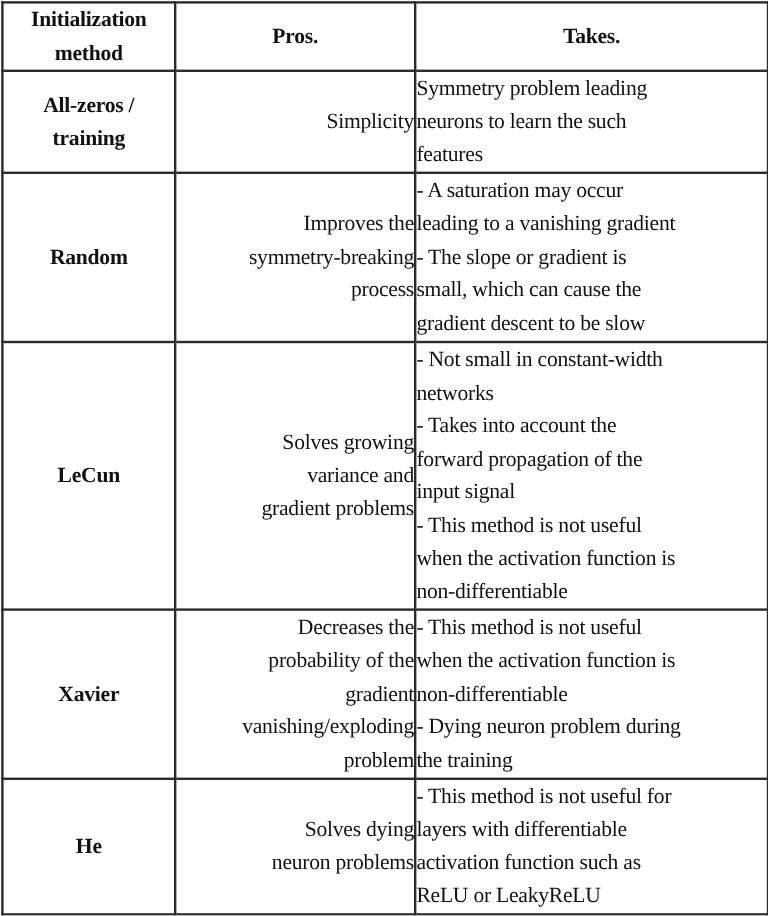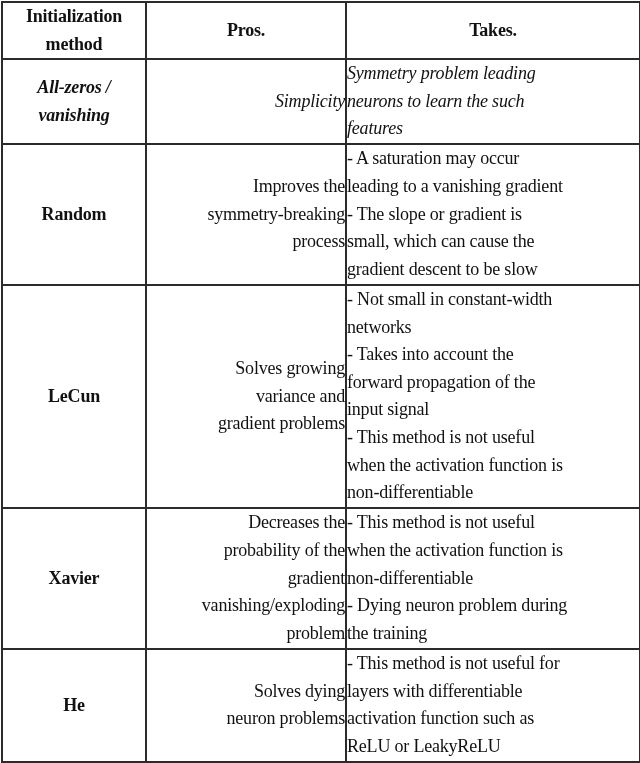--- a/index.html
+++ b/index.html
@@ -49,21 +49,21 @@
       padding: 0 6px 0 13px;
       border-radius: 12px;
     }
     td.cons {
       text-align: left;
       padding: 0 4px 0 12px;
       margin-top: 39px;
     }
     .line { display: block; white-space: nowrap; }
     tr.r0 { height: 57px; border-radius: 23px; }
-    tr.r1 { height: 64px; font-style: italic; }
+    tr.r1 { height: 64px; }
     tr.r2 { height: 141px; }
     tr.r3 { height: 223px; }
     tr.r4 { height: 141px; }
     tr.r5 { height: 113px; }
   </style>
 </head>
 <body>
 
 <table class="init-table">
   <colgroup>
@@ -78,21 +78,21 @@
         <span class="line">method</span>
       </th>
       <th>Pros.</th>
       <th>Takes.</th>
     </tr>
   </thead>
   <tbody>
     <tr class="r1">
       <td class="method">
         <span class="line">All-zeros /</span>
-        <span class="line">vanishing</span>
+        <span class="line">training</span>
       </td>
       <td class="pros">
         <span class="line">Simplicity</span>
       </td>
       <td class="cons">
         <span class="line">Symmetry problem leading</span>
         <span class="line">neurons to learn the such</span>
         <span class="line">features</span>
       </td>
     </tr>

